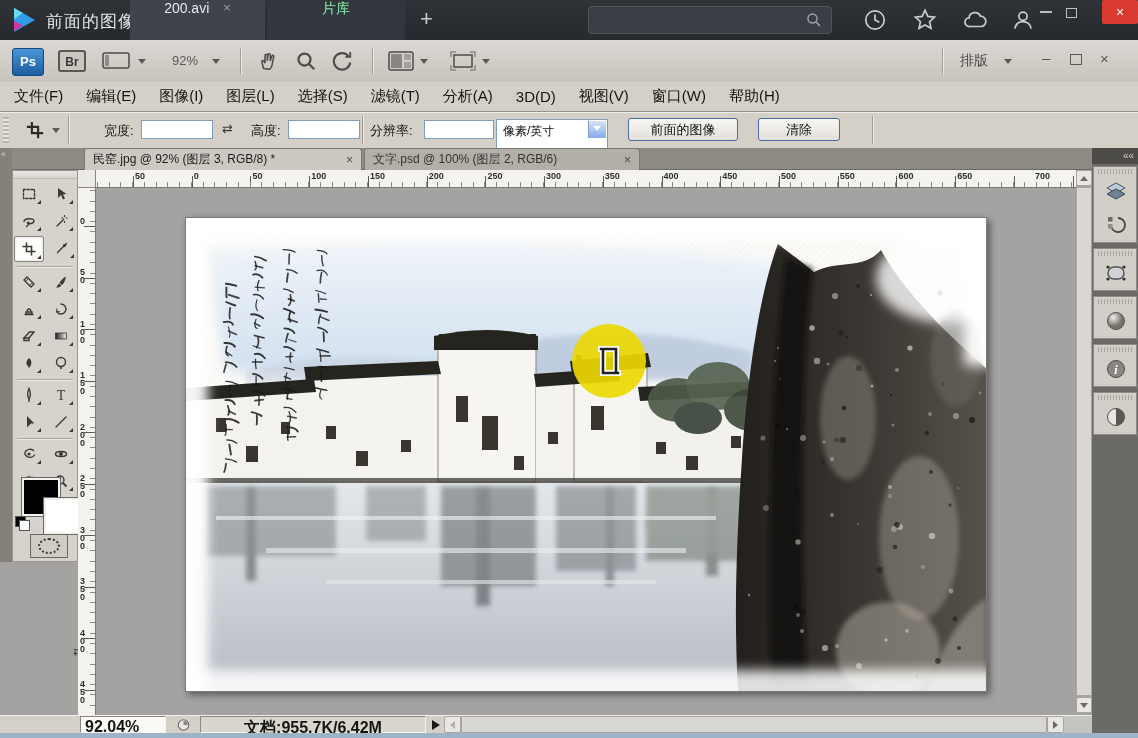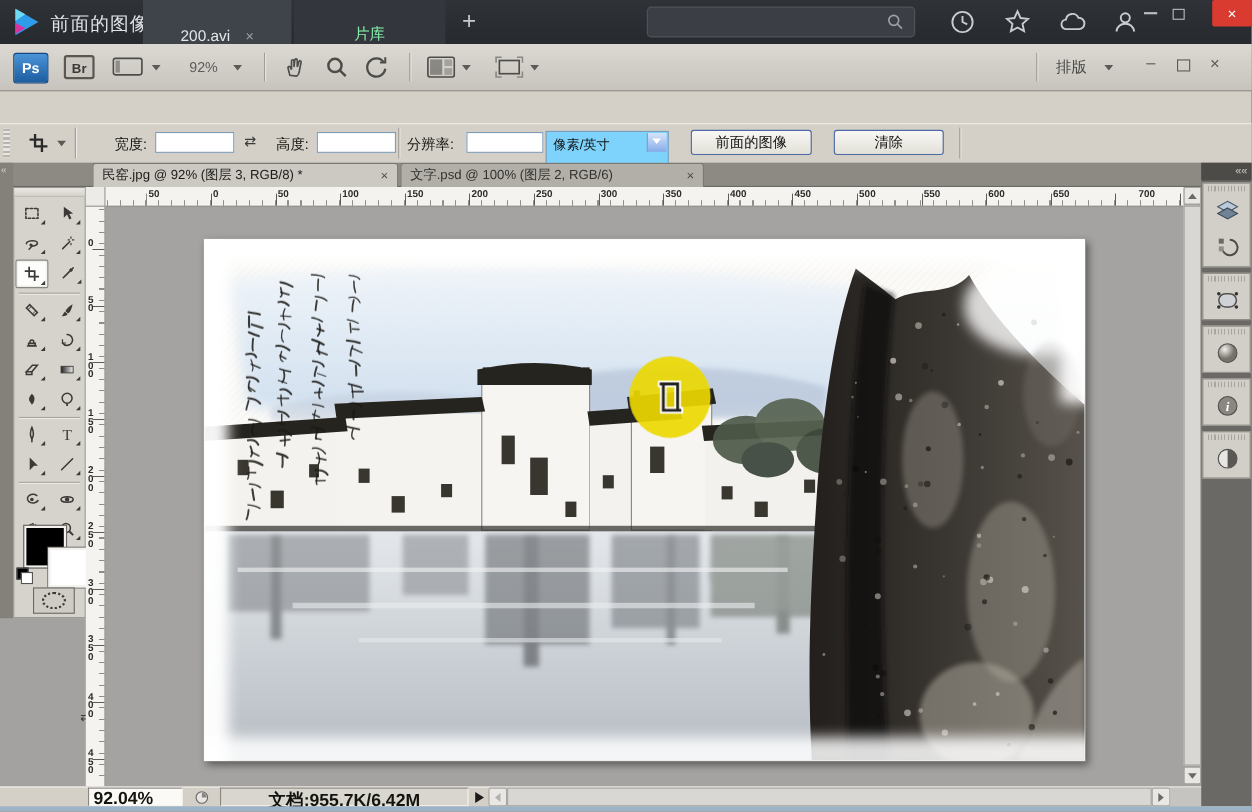--- a/index.html
+++ b/index.html
@@ -4,21 +4,21 @@
 <style>
   html,body{margin:0;padding:0;background:#555;}
   #screen{position:relative;width:1138px;height:738px;overflow:hidden;
     font-family:"Liberation Sans","DejaVu Sans",sans-serif;background:#d4d0c8;
     -webkit-font-smoothing:antialiased;}
   .a{position:absolute;}
   .noselect{user-select:none;}
   
   #thunder-bar{left:0;top:0;width:1138px;height:40px;
     background:linear-gradient(#2f3237,#26292e);}
-  .tp-tab{top:0;height:40px;display:flex;align-items:flex-end;justify-content:center;
+  .tp-tab{top:0;height:40px;display:flex;align-items:flex-start;justify-content:center;
     font-size:14px;}
   .tp-tab.active{background:#3f434a;color:#e4e7ea;}
   .tp-tab.inactive{background:#33373d;color:#86efac;}
   .tp-close{margin-left:14px;color:#9aa0a6;font-size:13px;cursor:default;}
   #tp-plus{color:#c6cbd1;font-size:22px;font-weight:300;line-height:24px;}
   #tp-search{left:588px;top:6px;width:242px;height:26px;background:#3b3f45;
     border:1px solid #50555c;border-radius:4px;}
   #tp-search input{position:absolute;left:8px;top:3px;width:200px;height:20px;border:0;
     background:transparent;color:#cfd4d9;font-size:13px;outline:none;}
   .tp-ico{width:26px;height:26px;}
@@ -46,21 +46,21 @@
     border-bottom:1px solid #96938d;display:flex;align-items:center;gap:23px;
     padding-left:14px;box-sizing:border-box;}
   .menu-item{font-size:15px;color:#14140f;white-space:nowrap;}
   
   #options-bar{left:0;top:112px;width:1138px;height:36px;background:#d4d0c8;
     border-bottom:1px solid #96938d;box-shadow:inset 0 1px 0 #f0eeea;}
   .opt-label{font-size:13px;color:#14140f;top:10px;}
   .opt-input{top:8px;height:17px;border:1px solid #7f9db9;background:#fff;
     font-size:12px;padding:0 3px;outline:none;}
   #unit-select{left:496px;top:7px;width:112px;height:38px;border:1px solid #7f9db9;
-    background:#7dd3fc;box-sizing:border-box;}
+    background:#ffffff;box-sizing:border-box;}
   #unit-select .val{position:absolute;left:6px;top:3px;font-size:12px;color:#111;}
   #unit-btn{position:absolute;right:1px;top:1px;width:17px;height:17px;
     background:linear-gradient(#d6e4fb,#86abe8);border-left:1px solid #7f9db9;}
   #unit-btn .chev{position:absolute;left:4px;top:5px;width:7px;height:5px;}
   #unit-btn .chev:before{content:"";position:absolute;left:0;top:0;width:0;height:0;
     border-left:4px solid transparent;border-right:4px solid transparent;
     border-top:5px solid #fff;}
   .xp-btn{top:6px;height:23px;background:linear-gradient(#f8f7f4,#e2e0d8);
     border:1px solid #4a69a5;border-radius:3px;font-size:13px;color:#111;
     text-align:center;box-sizing:border-box;}
@@ -244,20 +244,33 @@
     </svg>
     <div class="a bar-caret" style="left:482px;top:19px"></div>
     <div class="a bar-sep" style="left:942px;top:8px;height:26px"></div>
     <div class="a ws-text" style="left:960px;top:12px">排版</div>
     <div class="a bar-caret" style="left:1004px;top:19px"></div>
     <div class="a win2" style="left:1042px;top:10px">–</div>
     <div class="a" style="left:1070px;top:14px;width:10px;height:9px;border:1.5px solid #5a5a57"></div>
     <div class="a win2" style="left:1100px;top:11px">×</div>
   </div>
 
+  <div id="menu-bar" class="a">
+      <span class="menu-item">文件(F)</span>
+      <span class="menu-item">编辑(E)</span>
+      <span class="menu-item">图像(I)</span>
+      <span class="menu-item">图层(L)</span>
+      <span class="menu-item">选择(S)</span>
+      <span class="menu-item">滤镜(T)</span>
+      <span class="menu-item">分析(A)</span>
+      <span class="menu-item">3D(D)</span>
+      <span class="menu-item">视图(V)</span>
+      <span class="menu-item">窗口(W)</span>
+      <span class="menu-item">帮助(H)</span>
+    </div>
 
   <div id="options-bar" class="a">
     <div class="a grip" style="left:3px;top:5px;width:6px;height:26px"></div>
     <svg class="a" style="left:24px;top:8px" width="22" height="20" viewBox="0 0 16 16">
       <path d="M5.5,1.5 V10.5 H14.5 M1.5,5.5 H10.5 V14.5" stroke="#2a2a28" stroke-width="1.7" fill="none"></path>
     </svg>
     <div class="a bar-caret" style="left:52px;top:16px"></div>
     <div class="a bar-sep" style="left:68px;top:4px;height:28px"></div>
     <div class="a opt-label" style="left:104px">宽度:</div>
     <input class="a opt-input" style="left: 141px; width: 64px;" value="">
@@ -267,21 +280,21 @@
     <div class="a bar-sep" style="left:362px;top:4px;height:28px"></div>
     <div class="a opt-label" style="left:370px">分辨率:</div>
     <input class="a opt-input" style="left: 424px; width: 62px;" value="">
     <div id="unit-select" class="a">
       <span class="val">像素/英寸</span>
       <span id="unit-btn">
           <span class="chev"></span>
         </span>
     </div>
     <div class="a xp-btn" style="left:628px;width:110px;line-height:21px">前面的图像</div>
-    <div class="a xp-btn" style="left:758px;width:100px;line-height:21px">清除</div>
+    <div class="a xp-btn" style="left:758px;width:82px;line-height:21px">清除</div>
     <div class="a bar-sep" style="left:872px;top:4px;height:28px"></div>
   </div>
 
   <div id="doc-tabbar" class="a">
       <div class="a doc-tab active" style="left: 84px; width: 278px;">
         <span>民窑.jpg @ 92% (图层 3, RGB/8) *</span>
         <span class="x">×</span>
       </div>
       <div class="a doc-tab inactive" style="left: 364px; width: 276px;">
         <span>文字.psd @ 100% (图层 2, RGB/6)</span>

